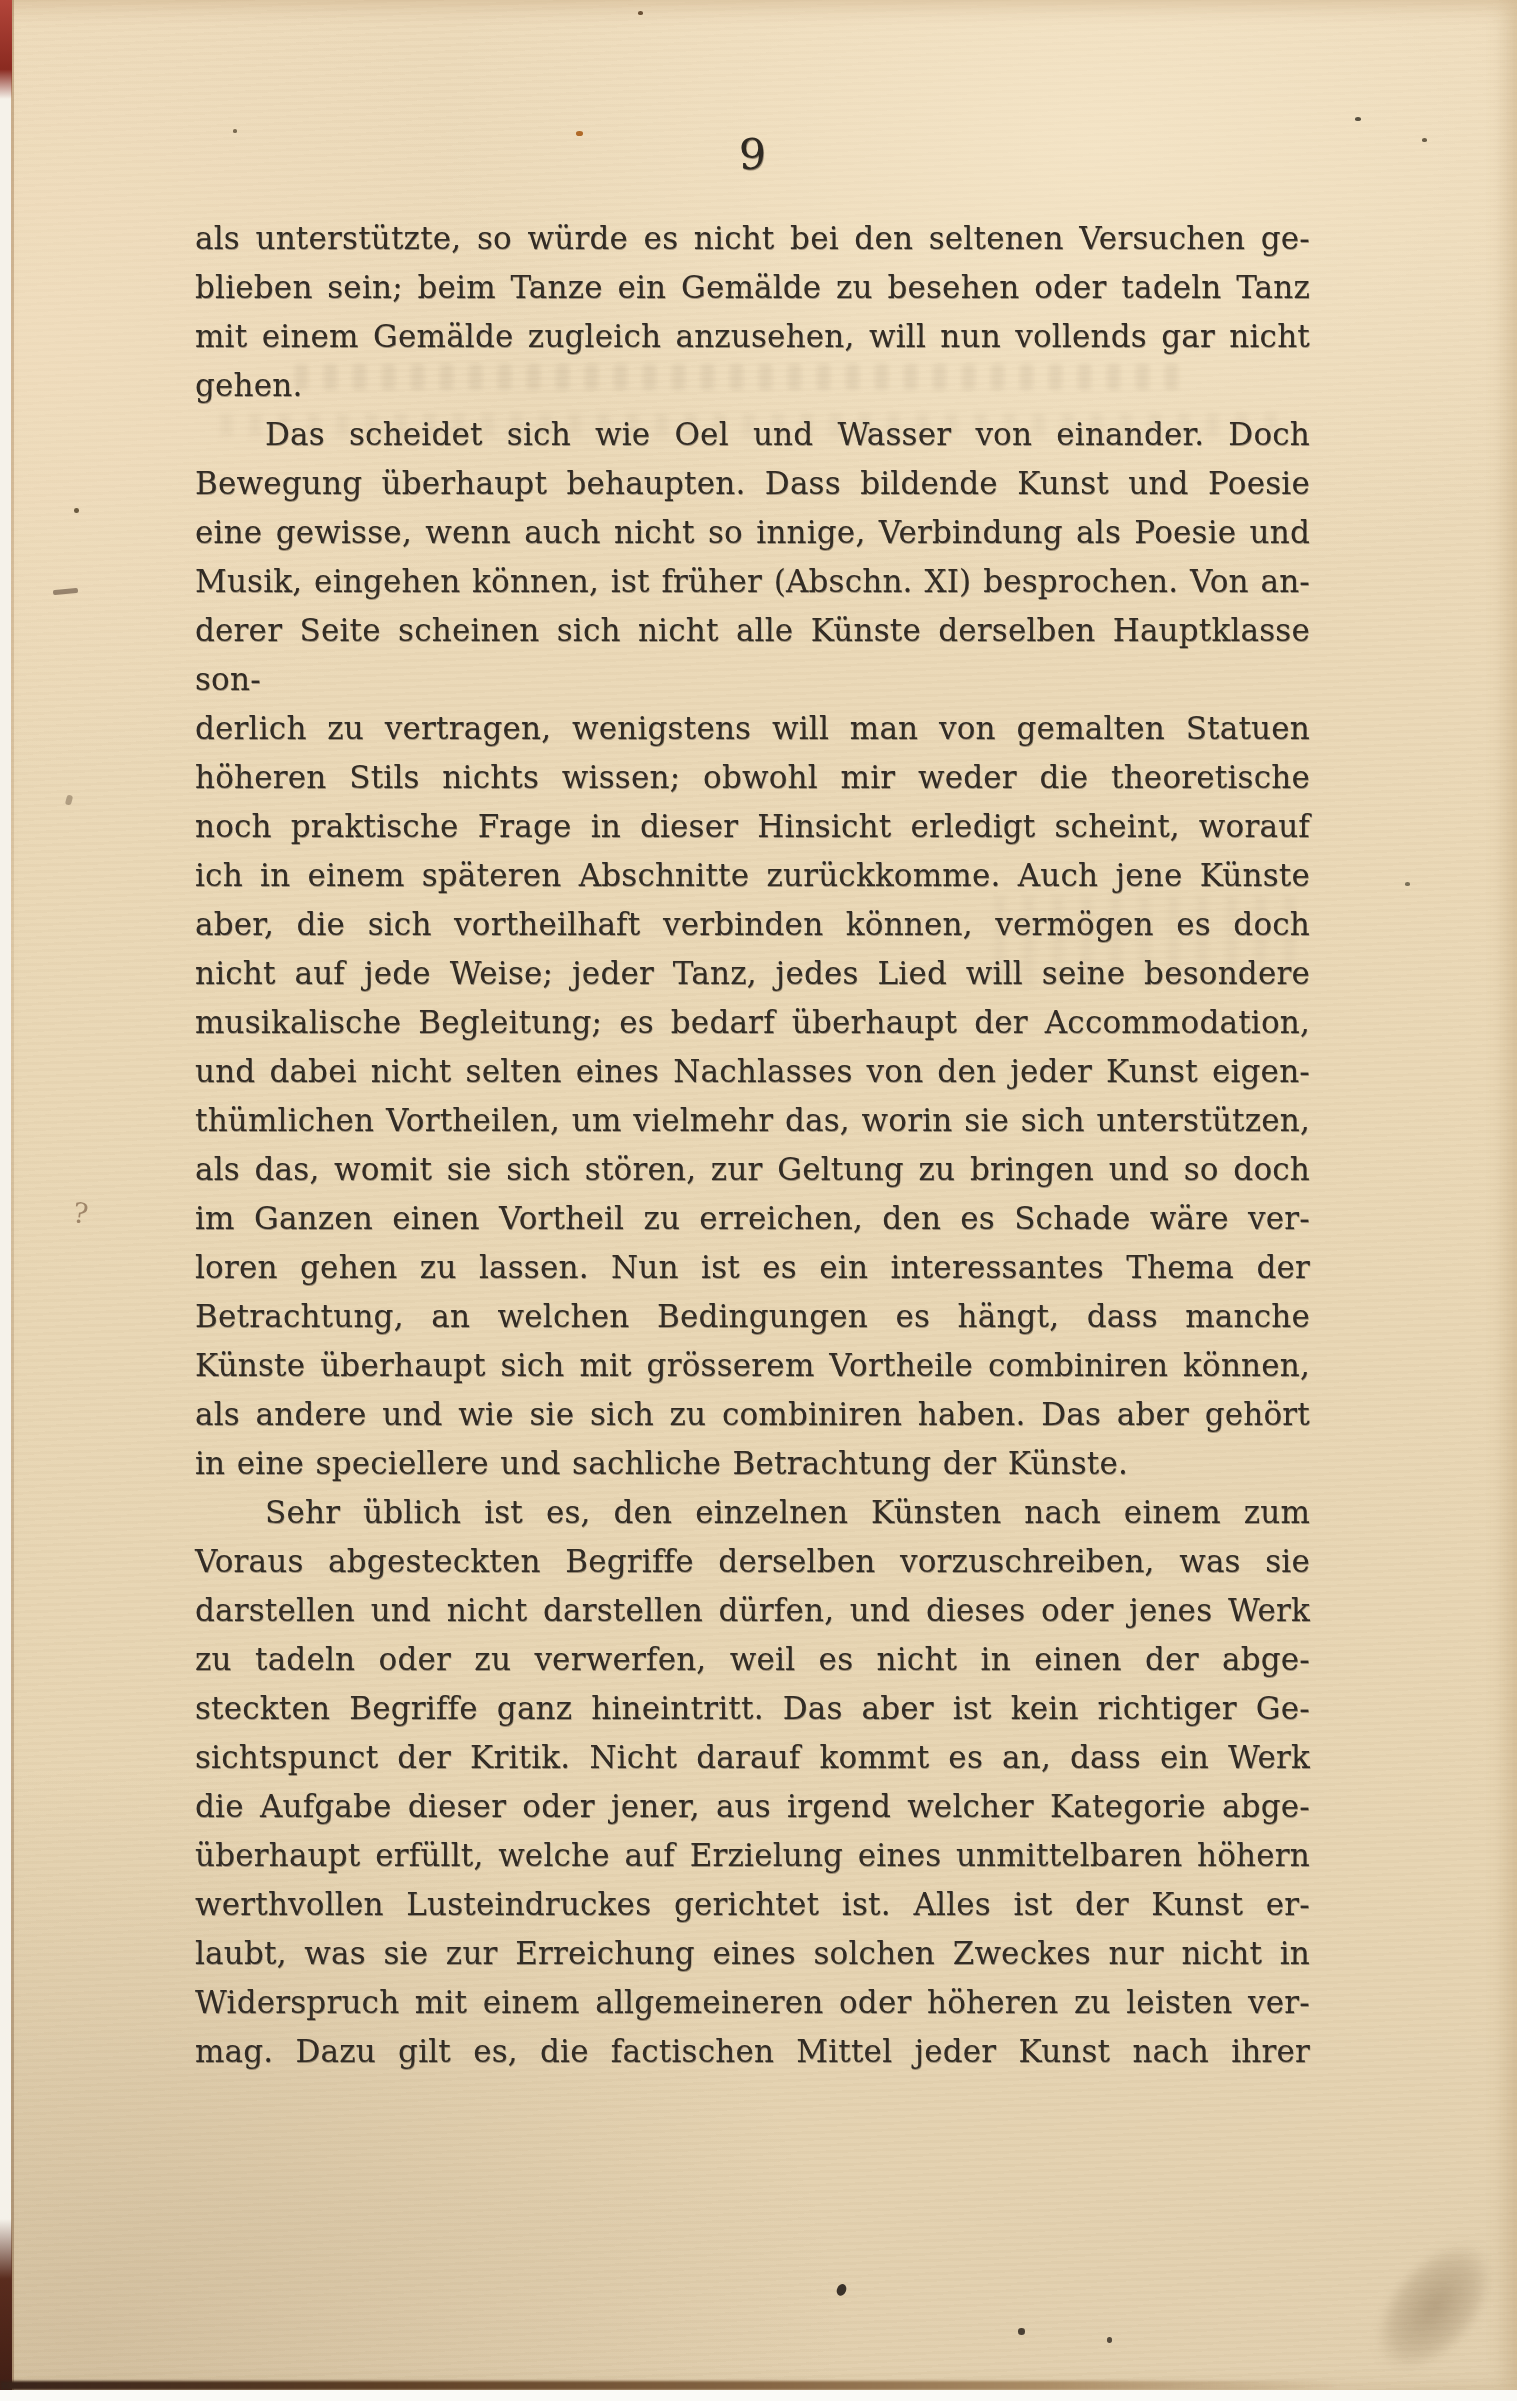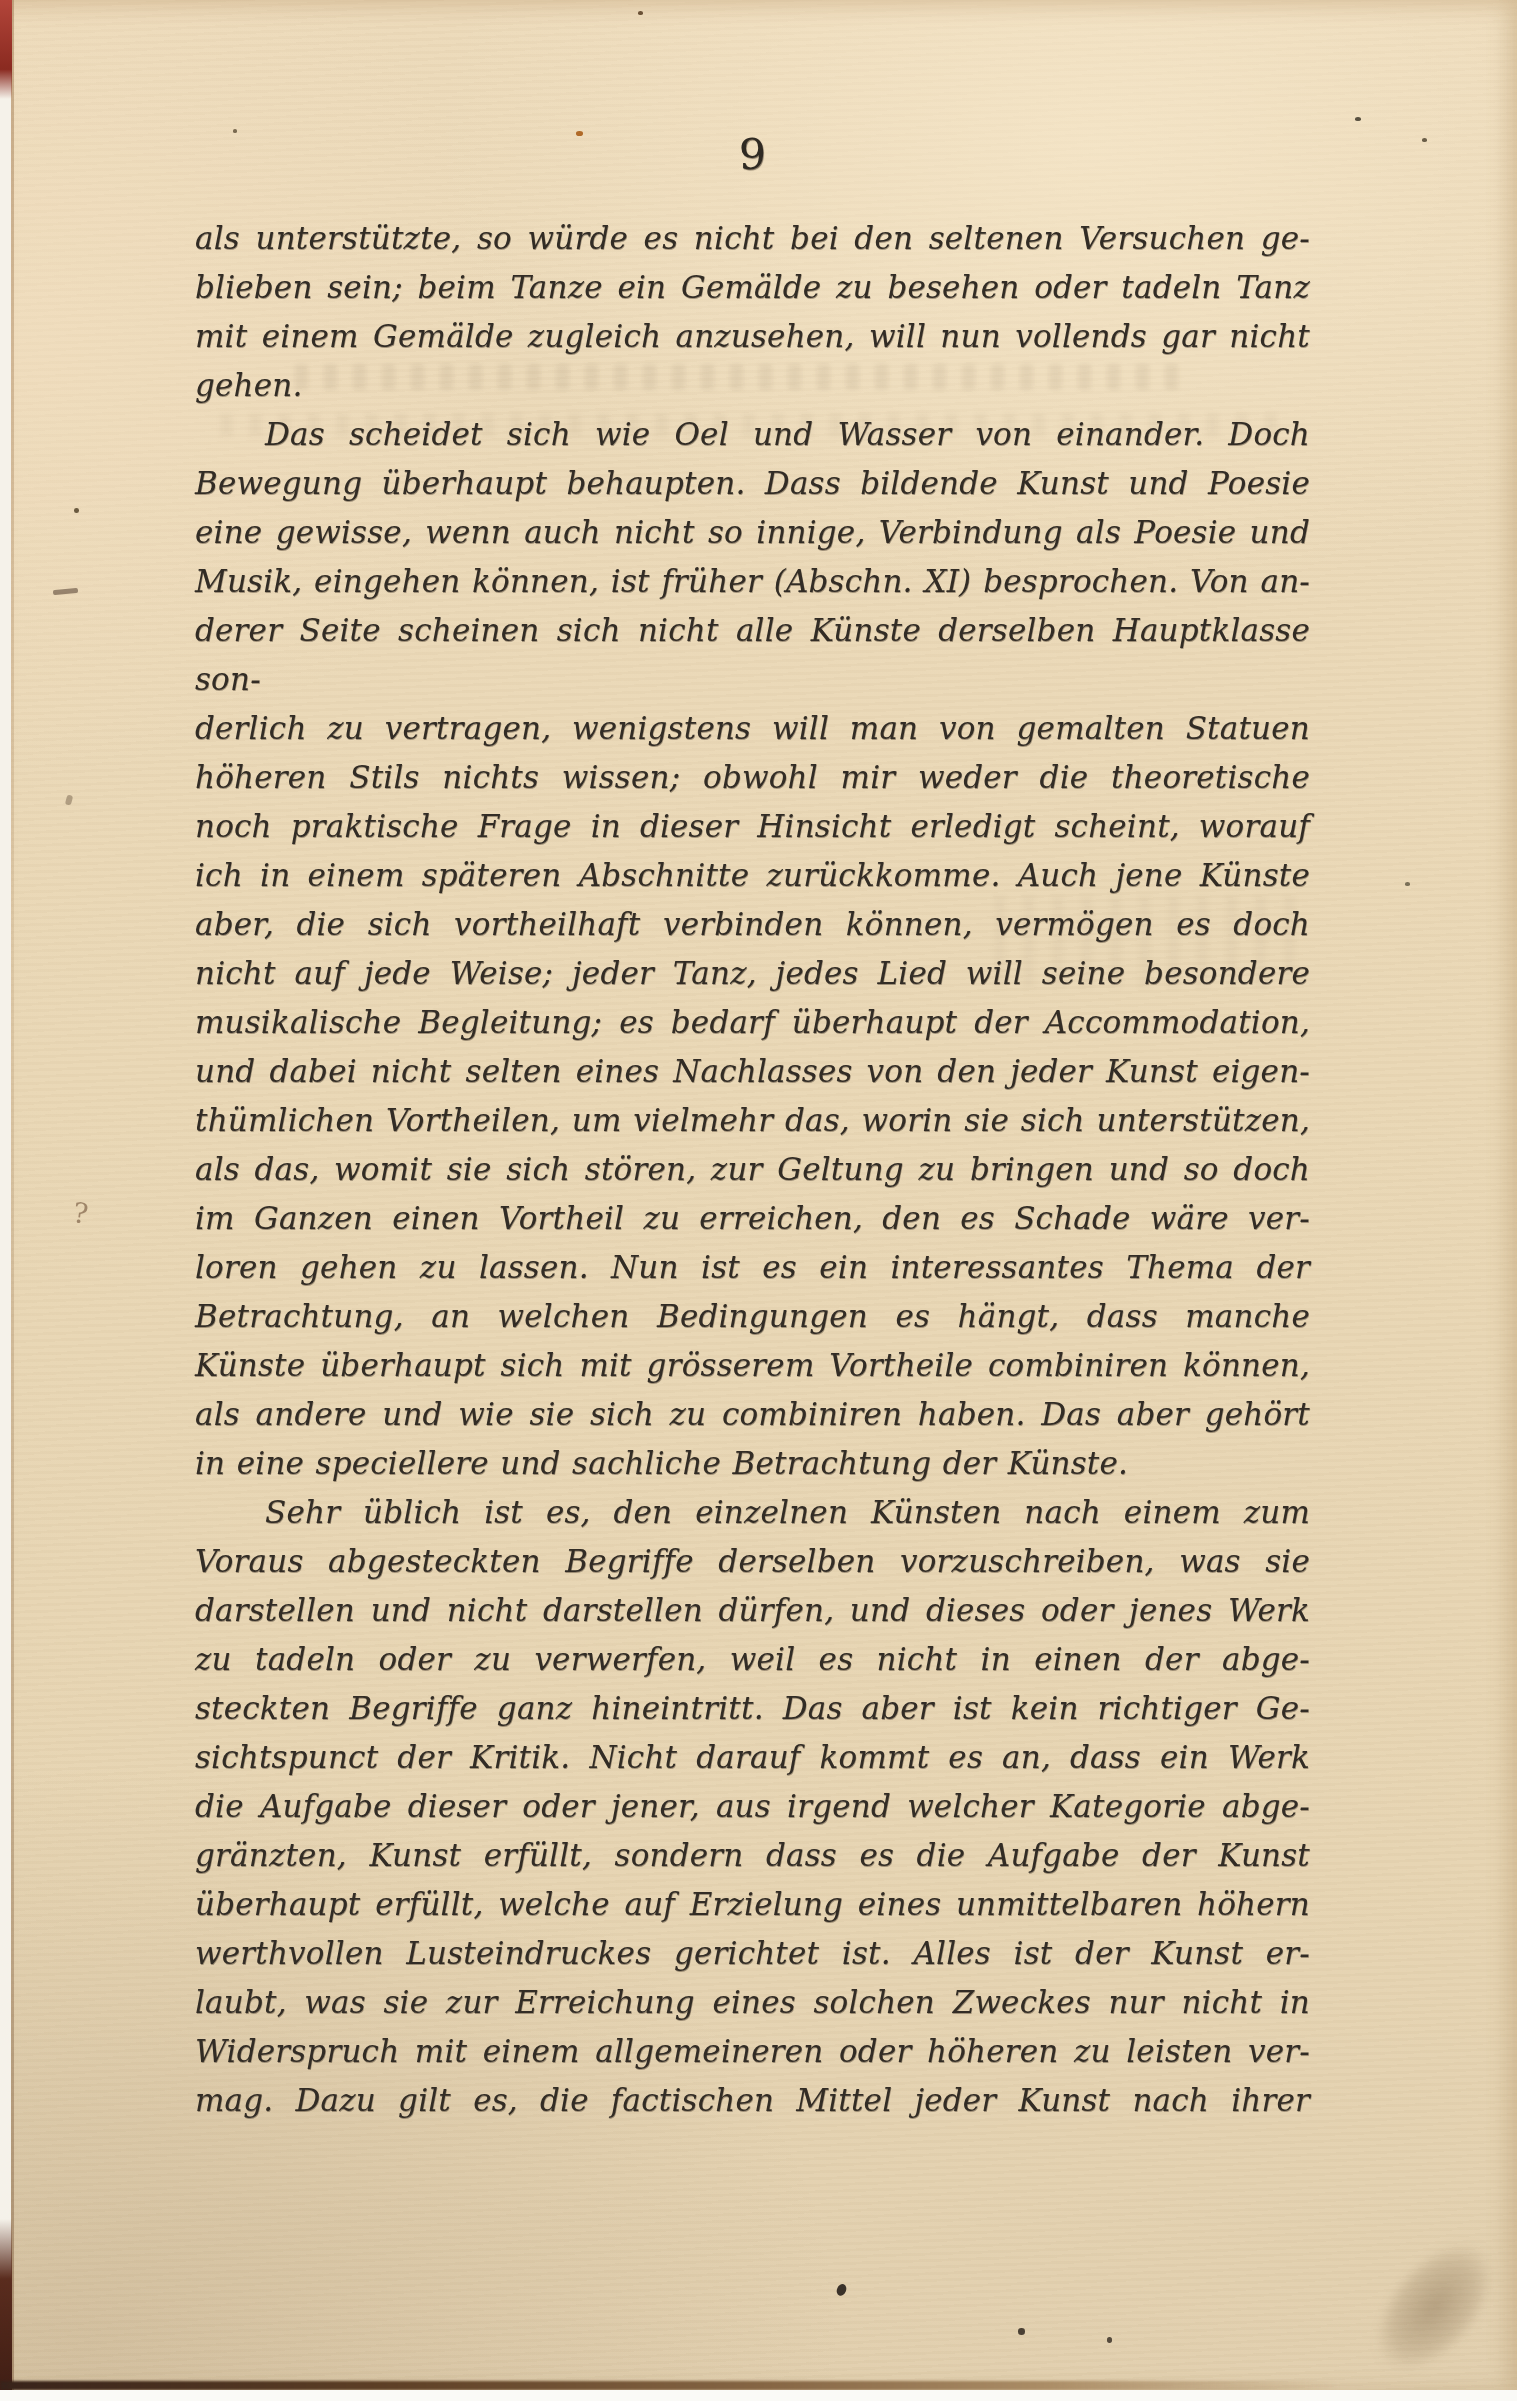--- a/index.html
+++ b/index.html
@@ -24,21 +24,20 @@
   .page-number {
     position: absolute; left: 195px; top: 129px; width: 1115px;
     text-align: center; font-size: 43px; color: #2f2a23;
     text-shadow: 0.6px 0.6px 0.7px rgba(60,48,35,0.55);
   }
   .text-block {
     position: absolute; left: 195px; top: 214px; width: 1115px;
     font-size: 31px; line-height: 49px; color: #322c25;
     letter-spacing: 0.2px; word-spacing: 1.4px;
     text-shadow: 0.5px 0.5px 0.6px rgba(70,58,44,0.45);
-    font-style: italic;
   }
   .line { text-align: justify; text-align-last: justify; text-justify: inter-word; }
   .line.endpara { text-align-last: left; }
   .line.indent { text-indent: 70px; }
 
   
   .edge-left-white { position: absolute; left: 0; top: 0; width: 11.2px; height: 2390px; background: #f5f2ea; }
   .edge-left-line  { position: absolute; left: 11.2px; top: 0; width: 2.8px; height: 2390px;
                      background: linear-gradient(180deg, rgba(150,110,70,0.45), rgba(150,110,70,0.15) 40%, rgba(120,85,55,0.45)); }
   .edge-topleft-red { position: absolute; left: 0; top: 0; width: 12px; height: 99px;
@@ -120,21 +119,20 @@
         <div class="line endpara">in eine speciellere und sachliche Betrachtung der Künste.</div>
       </div>
       <div>
         <div class="line indent">Sehr üblich ist es, den einzelnen Künsten nach einem zum</div>
         <div class="line">Voraus abgesteckten Begriffe derselben vorzuschreiben, was sie</div>
         <div class="line">darstellen und nicht darstellen dürfen, und dieses oder jenes Werk</div>
         <div class="line">zu tadeln oder zu verwerfen, weil es nicht in einen der abge-</div>
         <div class="line">steckten Begriffe ganz hineintritt. Das aber ist kein richtiger Ge-</div>
         <div class="line">sichtspunct der Kritik. Nicht darauf kommt es an, dass ein Werk</div>
         <div class="line">die Aufgabe dieser oder jener, aus irgend welcher Kategorie abge-</div>
-        <div class="line">gränzten, Kunst erfüllt, sondern dass es die Aufgabe der Kunst</div>
         <div class="line">überhaupt erfüllt, welche auf Erzielung eines unmittelbaren höhern</div>
         <div class="line">werthvollen Lusteindruckes gerichtet ist. Alles ist der Kunst er-</div>
         <div class="line">laubt, was sie zur Erreichung eines solchen Zweckes nur nicht in</div>
         <div class="line">Widerspruch mit einem allgemeineren oder höheren zu leisten ver-</div>
         <div class="line">mag. Dazu gilt es, die factischen Mittel jeder Kunst nach ihrer</div>
       </div>
     </div>
 
   <div class="smudge-br"></div>
   <div class="speck sp1"></div>

